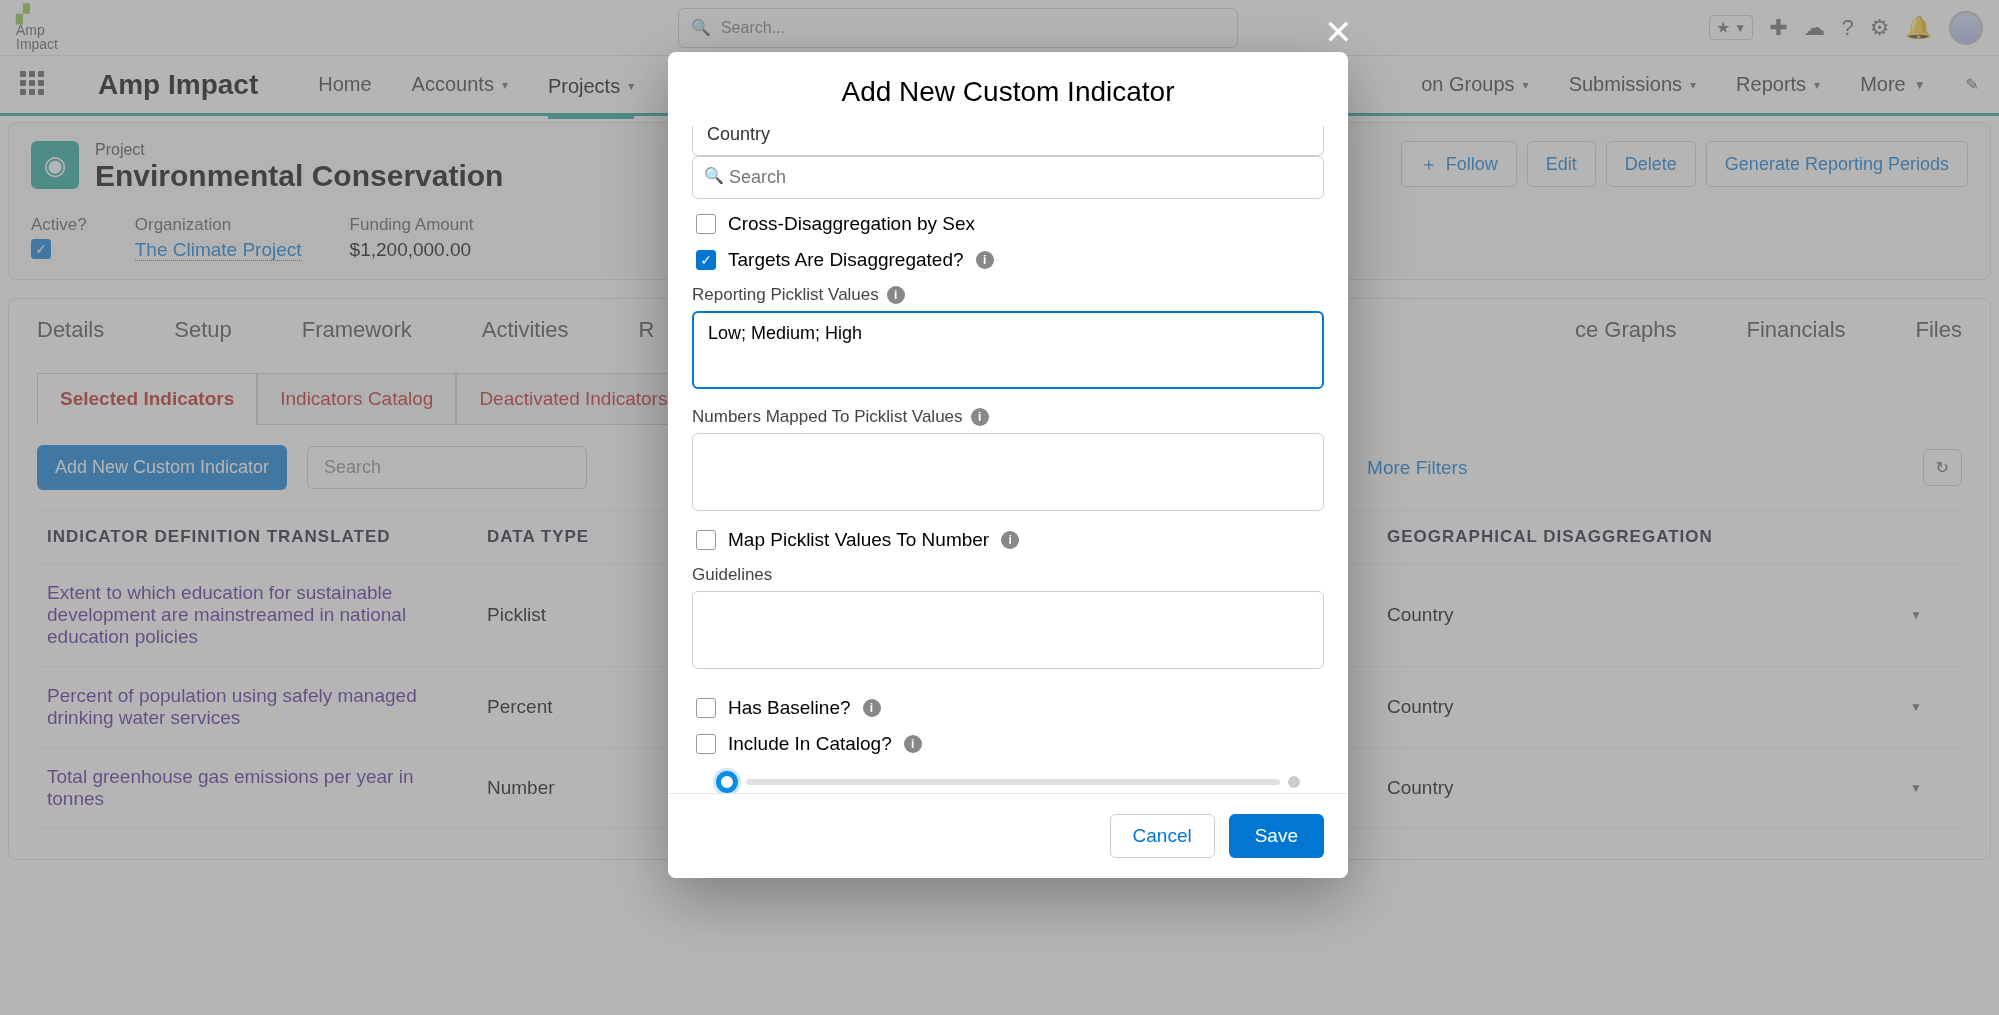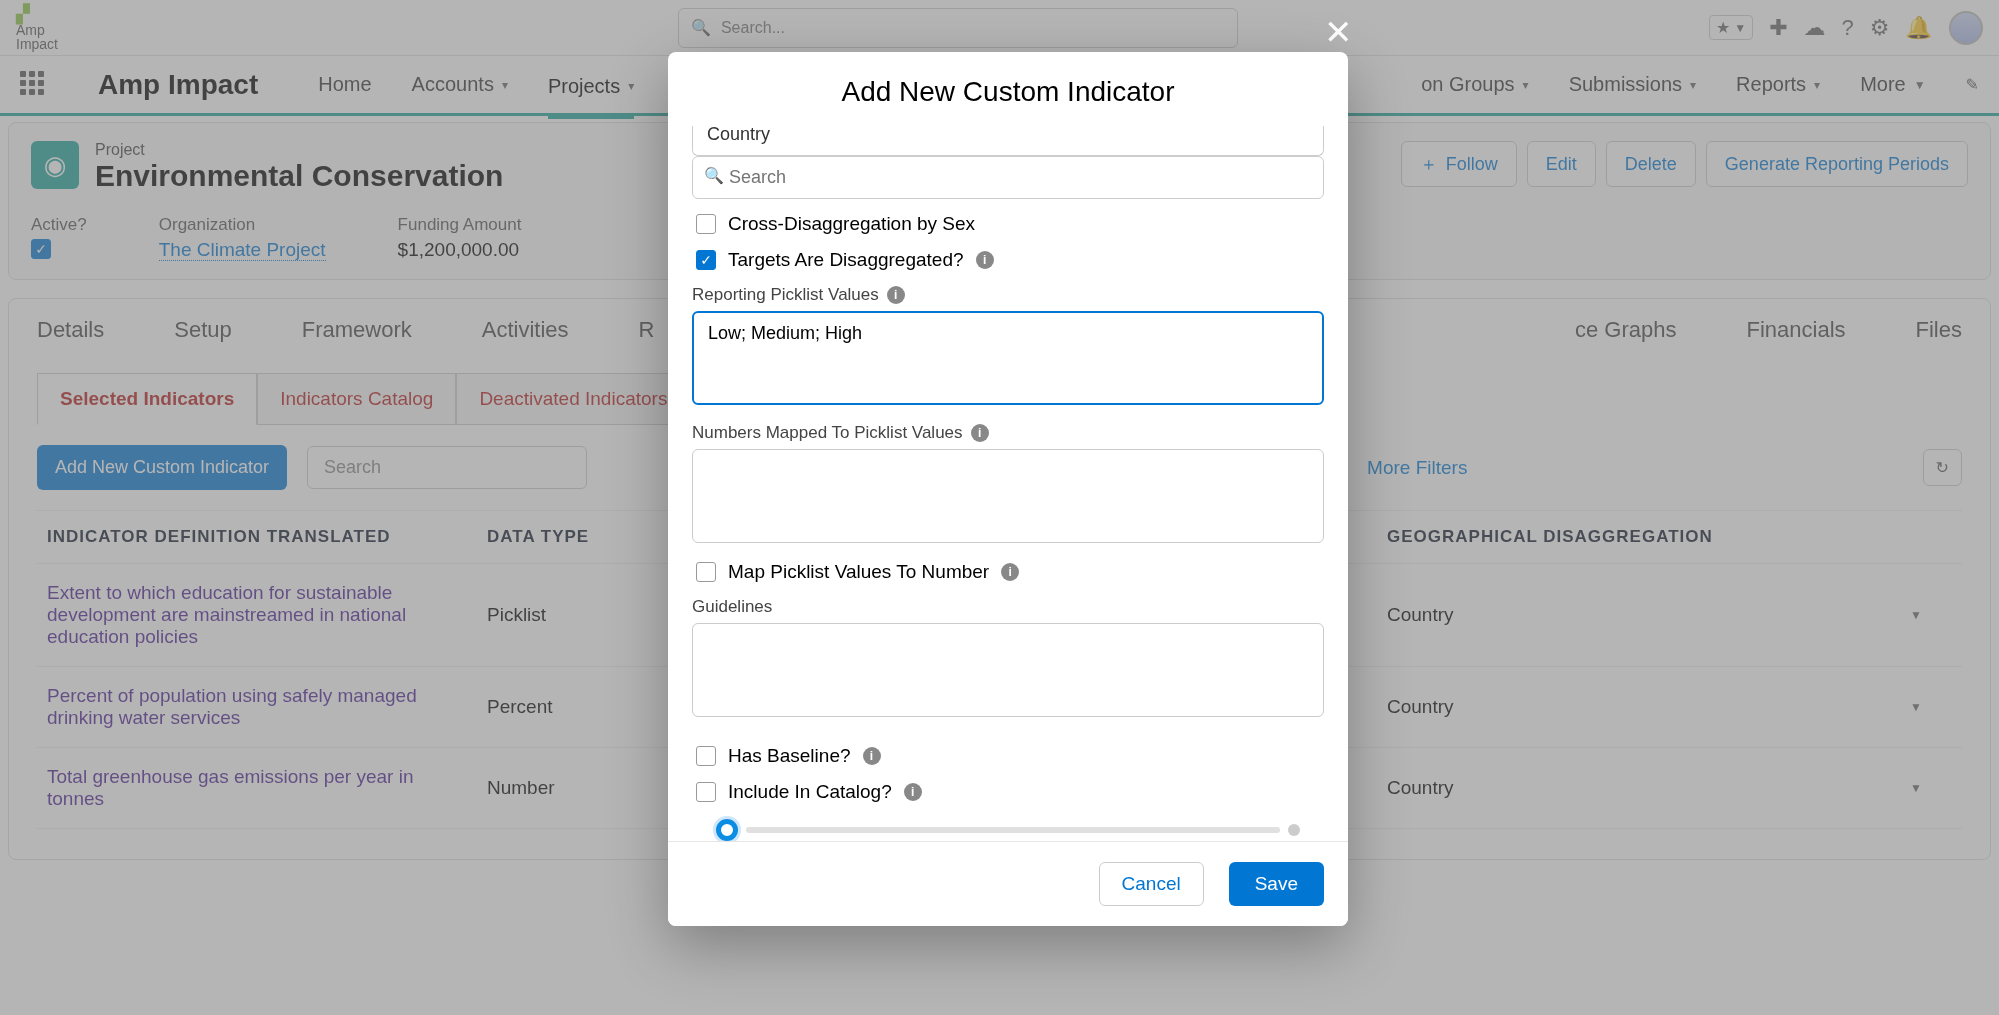--- a/index.html
+++ b/index.html
@@ -25,21 +25,21 @@
 
   
   .record-wrap { margin: 6px 8px; border: 1px solid #ddd; border-radius: 8px; padding: 18px 22px; background: #fafbfc; }
   .record-head { display: flex; align-items: flex-start; }
   .record-icon { width: 48px; height: 48px; background: #1ea59a; border-radius: 6px; display: flex; align-items: center; justify-content: center; color: #fff; font-size: 26px; }
   .record-titles { margin-left: 16px; }
   .record-type { font-size: 16px; color: #444; }
   .record-name { font-size: 30px; font-weight: 700; }
   .record-actions { margin-left: auto; display: flex; gap: 10px; }
   .btn-outline { border: 1px solid #ccc; background: #fff; border-radius: 6px; padding: 10px 18px; font-size: 18px; color: #0176d3; display: flex; align-items: center; gap: 8px; }
-  .record-fields { display: flex; gap: 72px; margin-top: 22px; }
+  .record-fields { display: flex; gap: 48px; margin-top: 22px; }
   .field-label { font-size: 17px; color: #555; margin-bottom: 4px; }
   .field-value { font-size: 19px; }
   .link { color: #0176d3; border-bottom: 1px dotted #0176d3; }
 
   
   .body-card { margin: 18px 8px; border: 1px solid #ddd; border-radius: 8px; background: #fff; padding-bottom: 30px; }
   .tabrow { display: flex; gap: 70px; padding: 18px 28px 0; font-size: 22px; color: #444; }
   .subtabs { display: flex; margin: 30px 28px 0; }
   .subtab { border: 1px solid #ccc; padding: 14px 22px; font-size: 19px; color: #b91c1c; background: #f7f7f7; }
   .subtab.active { background: #fff; font-weight: 600; border-bottom: 1px solid #fff; }
@@ -65,23 +65,23 @@
   .modal-body { padding: 0 24px; max-height: 760px; overflow: hidden; }
   .m-input, .m-textarea { width: 100%; border: 1px solid #ccc; border-radius: 6px; padding: 10px 14px; font-size: 18px; }
   .m-input.search { padding-left: 36px; color: #888; }
   .m-search-wrap { position: relative; }
   .m-search-wrap .sicn { position: absolute; left: 12px; top: 10px; color: #888; }
   .m-label { font-size: 17px; color: #444; margin: 14px 0 6px; display: flex; align-items: center; gap: 8px; }
   .info-dot { width: 18px; height: 18px; border-radius: 50%; background: #888; color: #fff; font-size: 12px; display: inline-flex; align-items: center; justify-content: center; font-weight: 700; }
   .m-check { display: flex; align-items: center; gap: 12px; margin: 14px 4px; font-size: 19px; }
   .cbox { width: 20px; height: 20px; border: 1.5px solid #999; border-radius: 3px; display: inline-flex; align-items: center; justify-content: center; background: #fff; }
   .cbox.checked { background: #0176d3; border-color: #0176d3; color: #fff; font-size: 14px; }
-  .m-textarea { height: 94px; resize: none; }
+  .m-textarea { height: 78px; resize: none; }
   .m-textarea.focused { border: 2px solid #0176d3; }
-  .modal-footer { display: flex; justify-content: flex-end; gap: 25px; padding: 20px 24px; border-top: 1px solid #e6e6e6; background: #fff; }
+  .modal-footer { display: flex; justify-content: flex-end; gap: 14px; padding: 20px 24px; border-top: 1px solid #e6e6e6; background: #fff; }
   .btn-cancel { border: 1px solid #ccc; background: #fff; color: #0176d3; border-radius: 6px; padding: 10px 22px; font-size: 19px; }
   .btn-save { background: #0176d3; color: #fff; border: none; border-radius: 6px; padding: 10px 26px; font-size: 19px; }
 
   .scroll-dots { display: flex; align-items: center; margin: 16px 24px 0; }
   .dot-big { width: 22px; height: 22px; border: 5px solid #0c8de4; border-radius: 50%; background: #fff; box-shadow: 0 0 0 3px #cfe6fb; }
   .scroll-line { flex: 1; height: 6px; background: #e0e0e0; border-radius: 3px; margin: 0 8px; }
   .dot-small { width: 12px; height: 12px; background: #ccc; border-radius: 50%; }
 </style>
 </head>
 <body>

